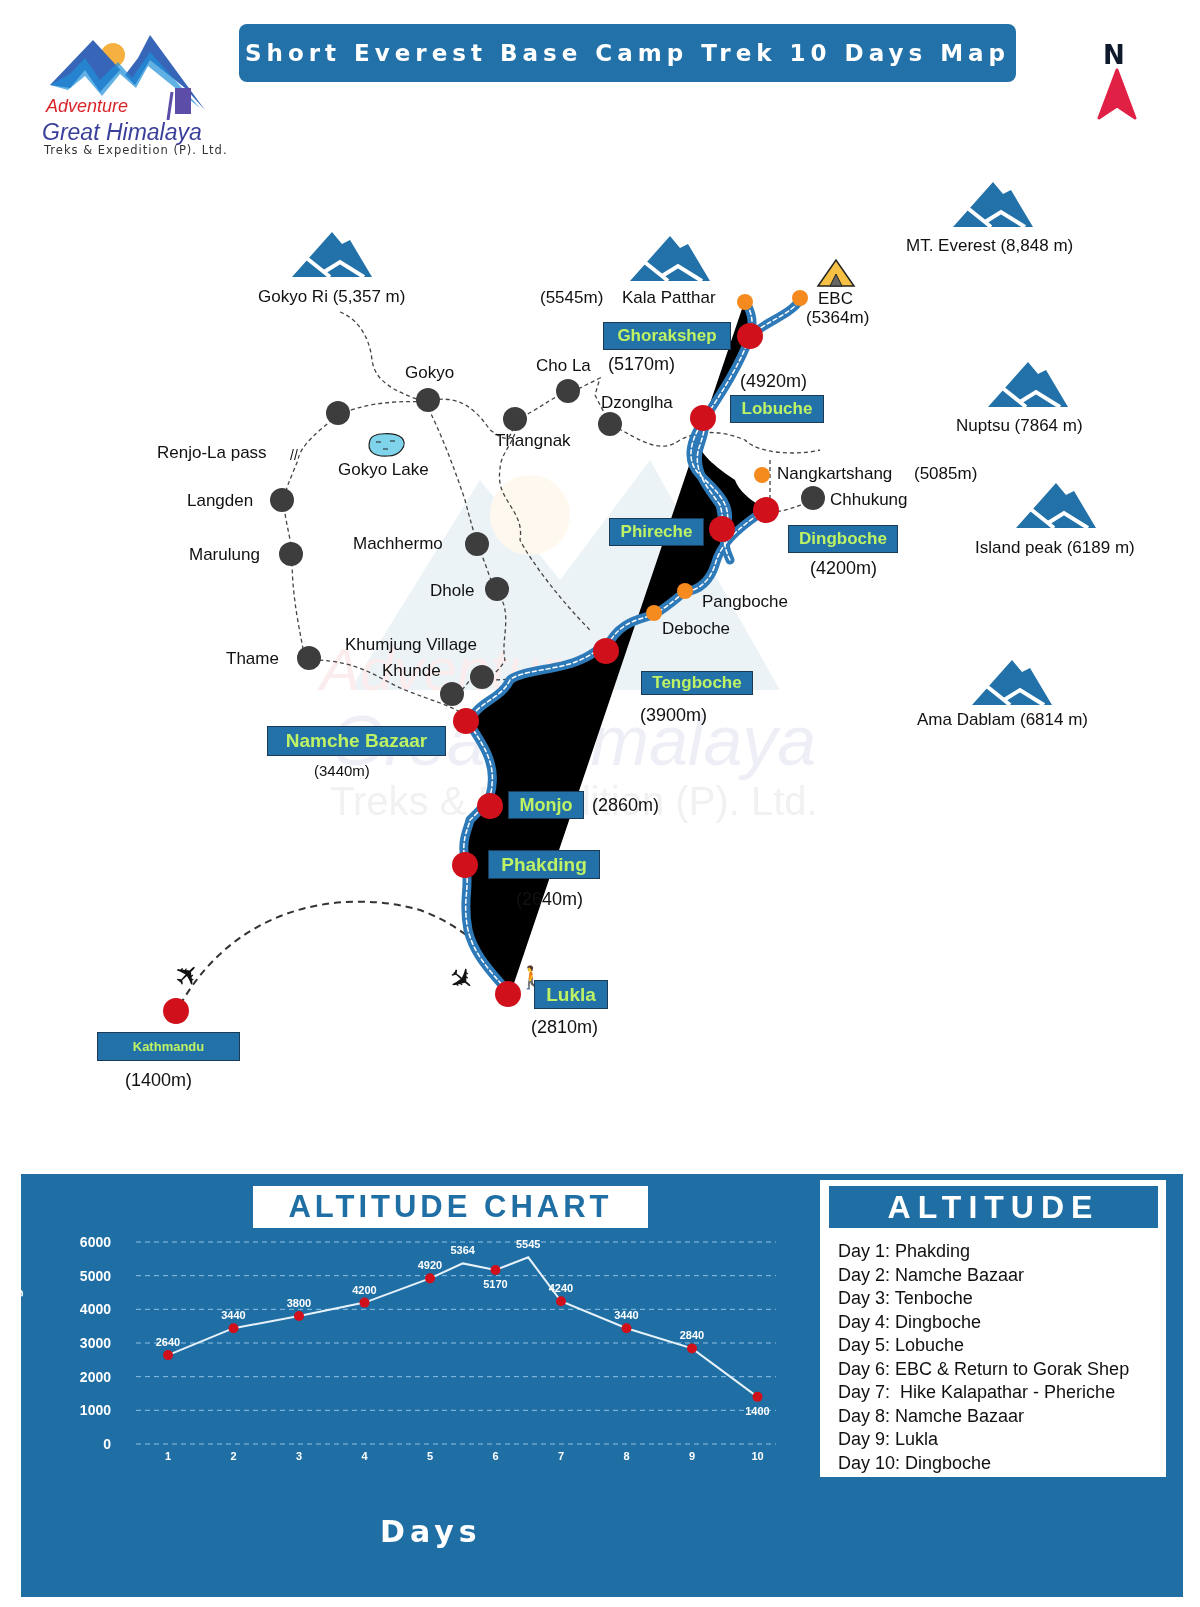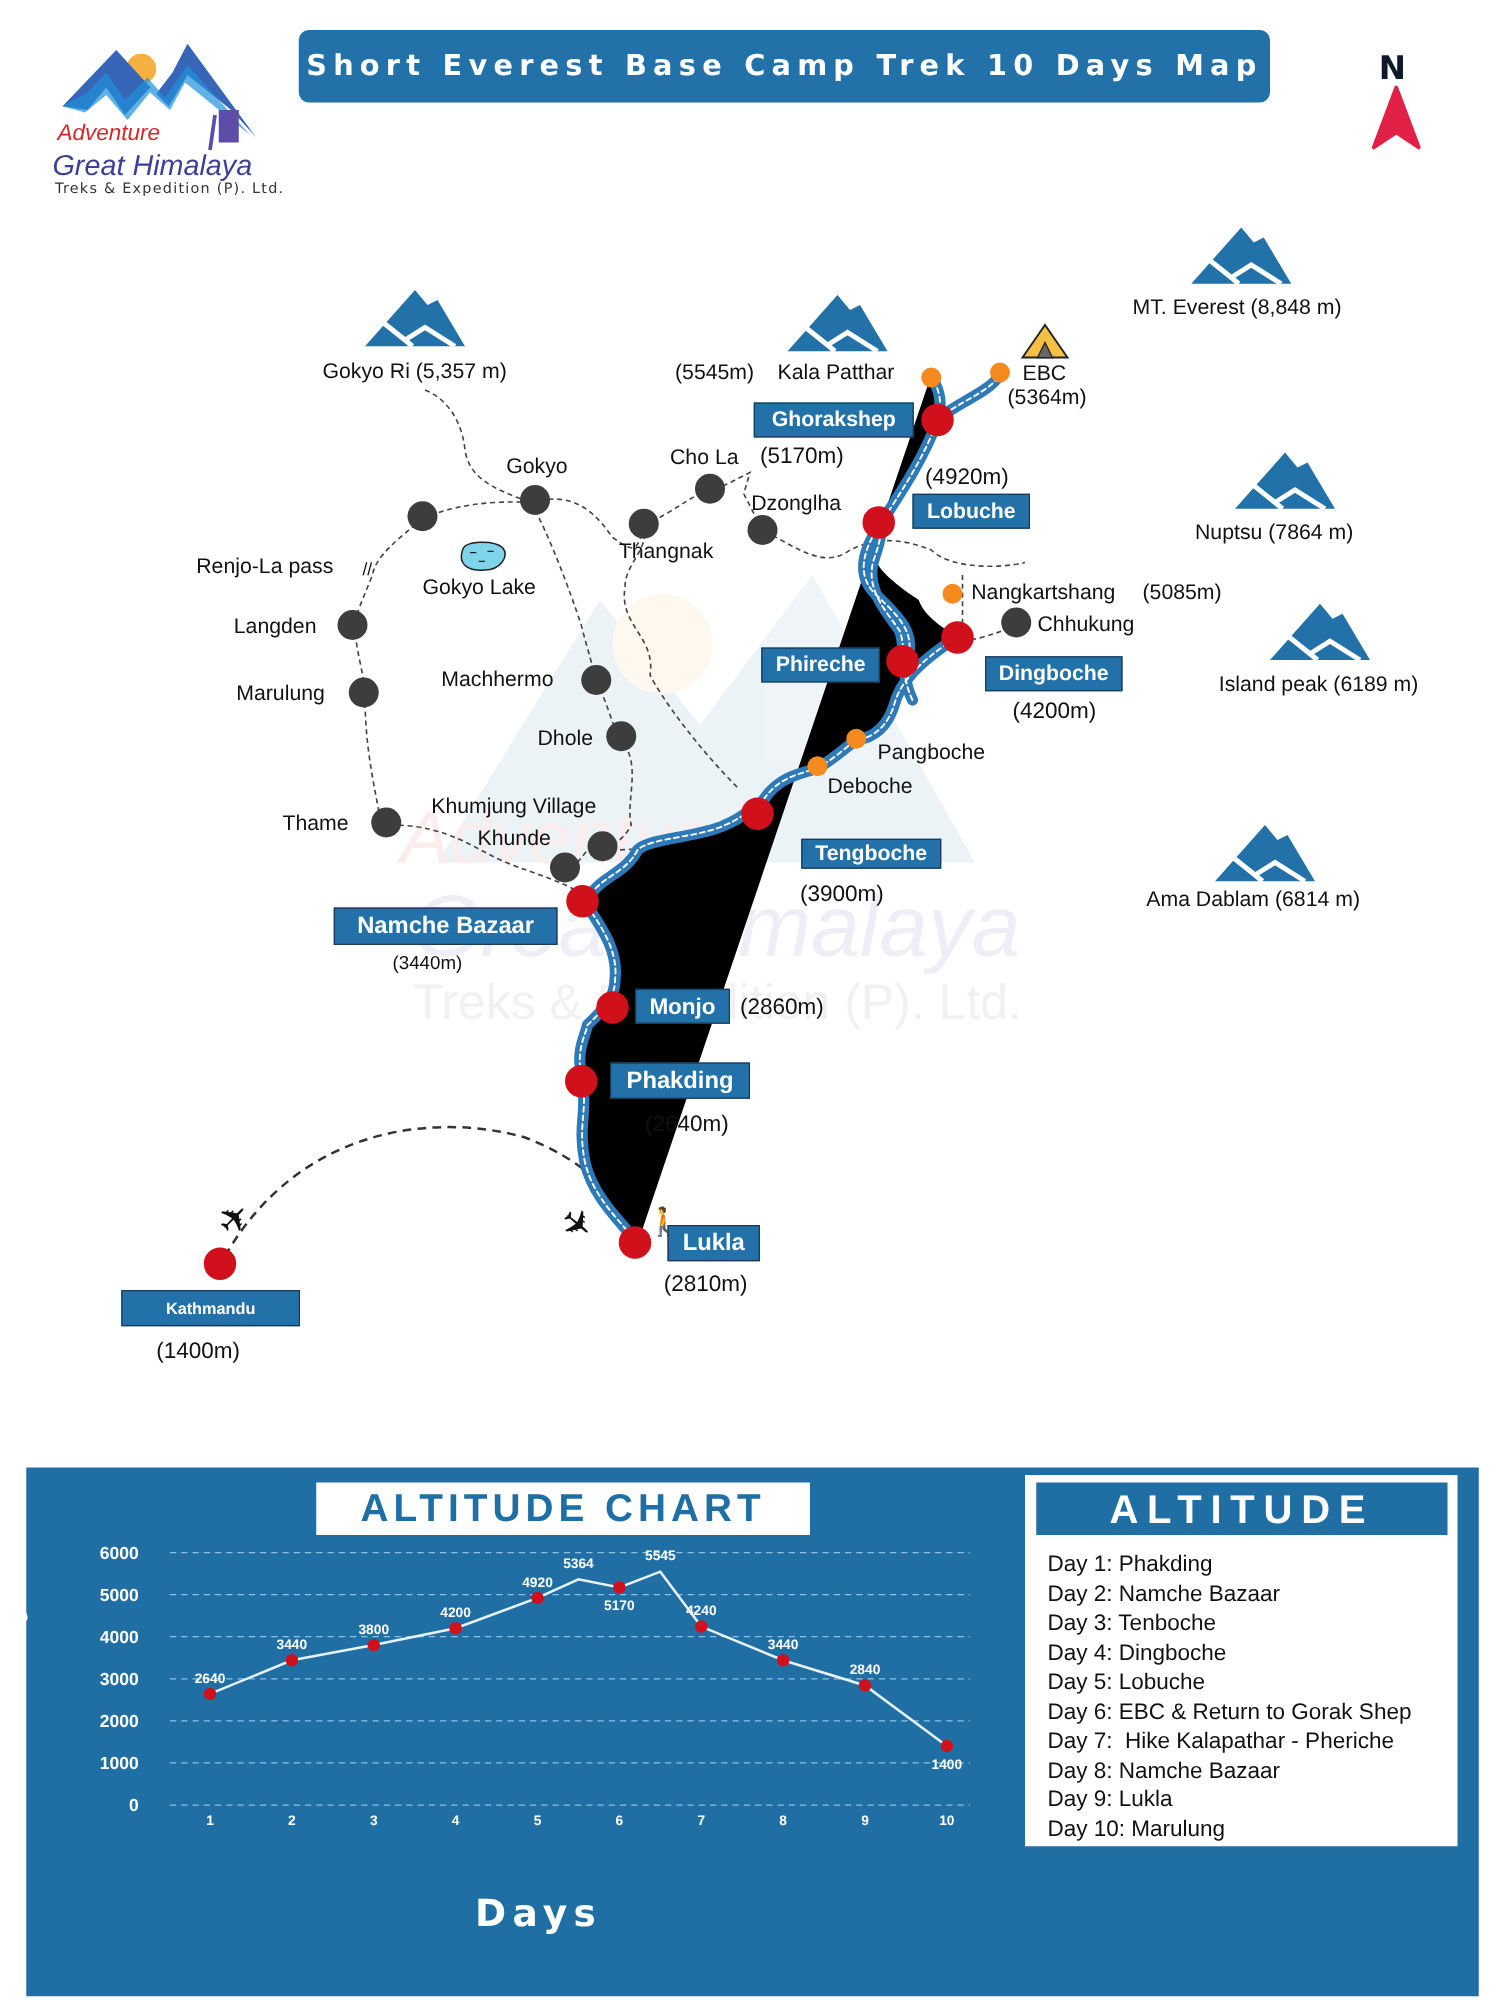--- a/index.html
+++ b/index.html
@@ -19,21 +19,21 @@
   .logo-great { position: absolute; left: 42px; top: 119px; color: #3a3f9a; font-style: italic; font-size: 23px; font-family: "Liberation Sans", sans-serif; }
   .logo-treks { position: absolute; left: 44px; top: 143px; color: #333; font-size: 11.5px; letter-spacing: 1px; font-family: "DejaVu Sans", sans-serif; }
 
   .compass { position: absolute; left: 1093px; top: 40px; width: 48px; height: 90px; }
   .compass-n { position: absolute; left: 1103px; top: 40px; font-size: 26px; font-weight: bold; color: #0e1a2b; font-family: "DejaVu Sans", sans-serif; }
 
   
   .map-svg { position: absolute; left: 0; top: 0; width: 1200px; height: 1100px; }
 
   .box-label {
-    position: absolute; background: #2271a8; color: #ffffff; font-weight: bold;
+    position: absolute; background: #2271a8; color: #bef264; font-weight: bold;
     border: 1.5px solid #1a3a55; display: flex; align-items: center; justify-content: center;
     font-family: "Liberation Sans", sans-serif;
   }
   .map-text { position: absolute; font-size: 17px; white-space: nowrap; font-family: "Liberation Sans", sans-serif; color: #111; }
   .alt { position: absolute; font-size: 18px; white-space: nowrap; font-family: "Liberation Sans", sans-serif; color: #111; }
 
   .peak-label { position: absolute; font-size: 17px; white-space: nowrap; font-family: "Liberation Sans", sans-serif; color: #111; }
 
   
   .bottom-panel { position: absolute; left: 21px; top: 1174px; width: 1162px; height: 423px; background: #1f6fa5; }
@@ -332,14 +332,14 @@
 <ul class="itin-list">
   <li>Day 1: Phakding</li>
   <li>Day 2: Namche Bazaar</li>
   <li>Day 3: Tenboche</li>
   <li>Day 4: Dingboche</li>
   <li>Day 5: Lobuche</li>
   <li>Day 6: EBC &amp; Return to Gorak Shep</li>
   <li>Day 7:  Hike Kalapathar - Pheriche</li>
   <li>Day 8: Namche Bazaar</li>
   <li>Day 9: Lukla</li>
-  <li>Day 10: Marulung</li>
+  <li>Day 10: Dingboche</li>
 </ul>
 
 </body></html>

